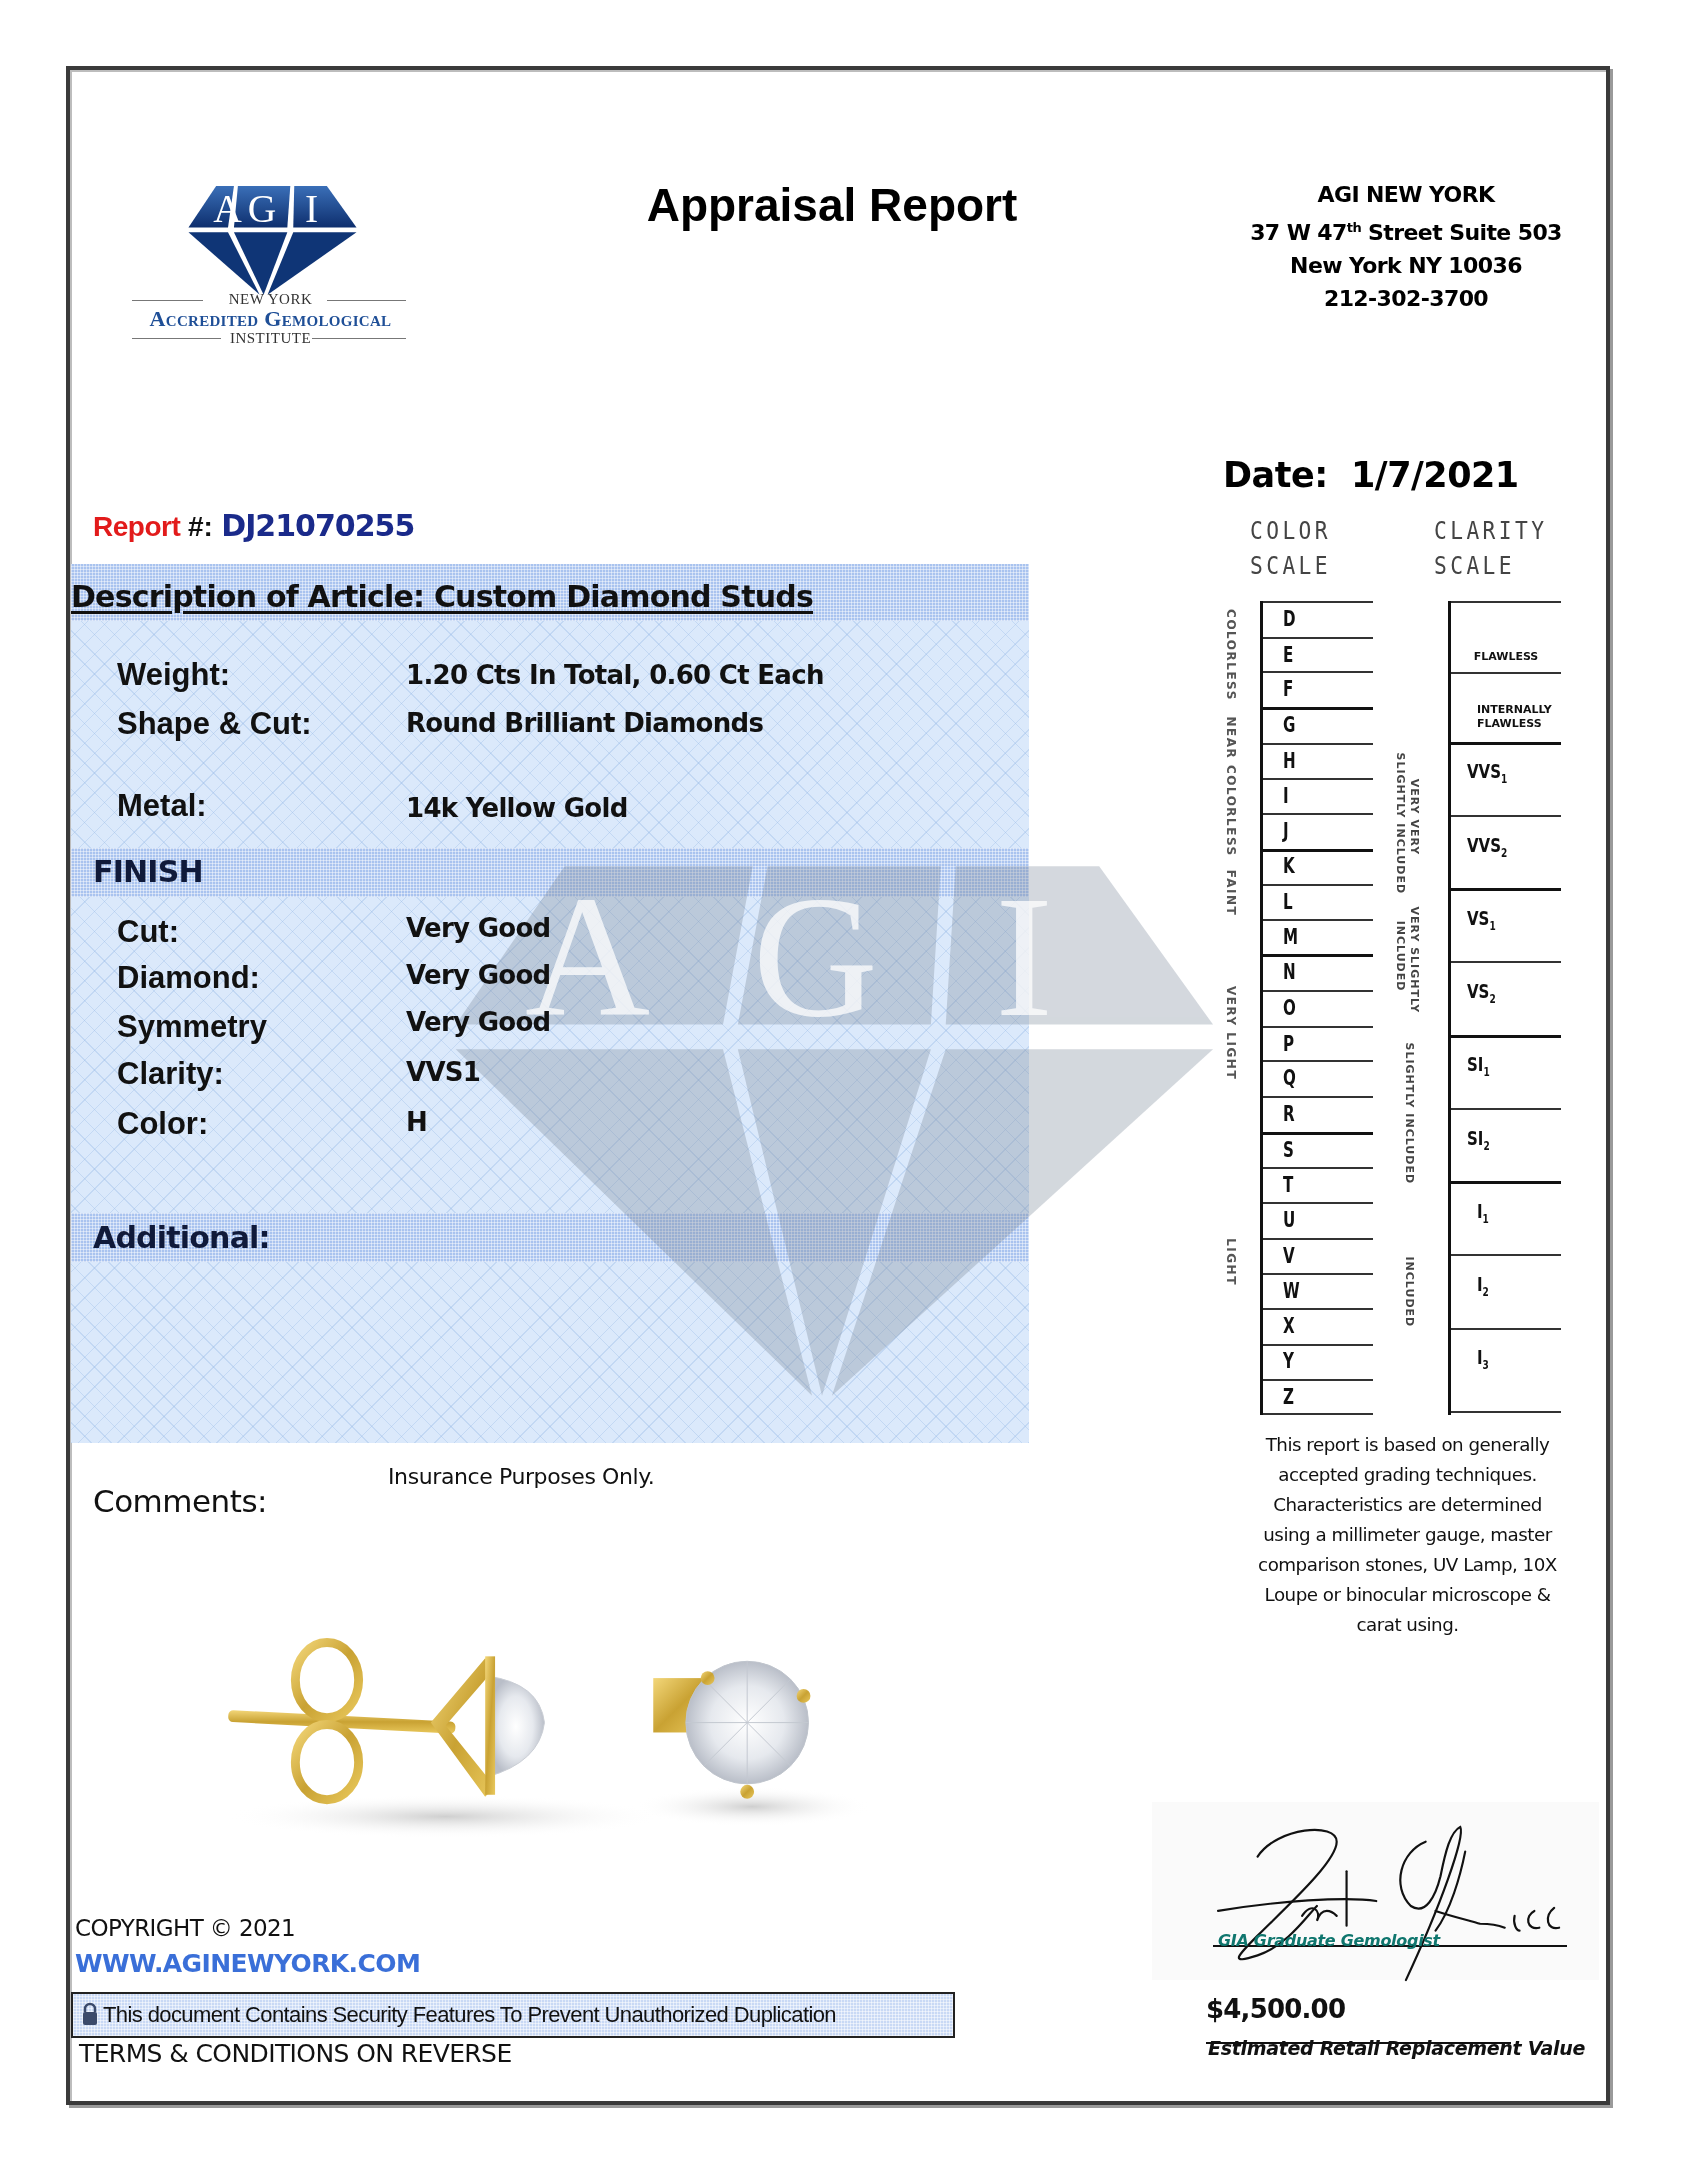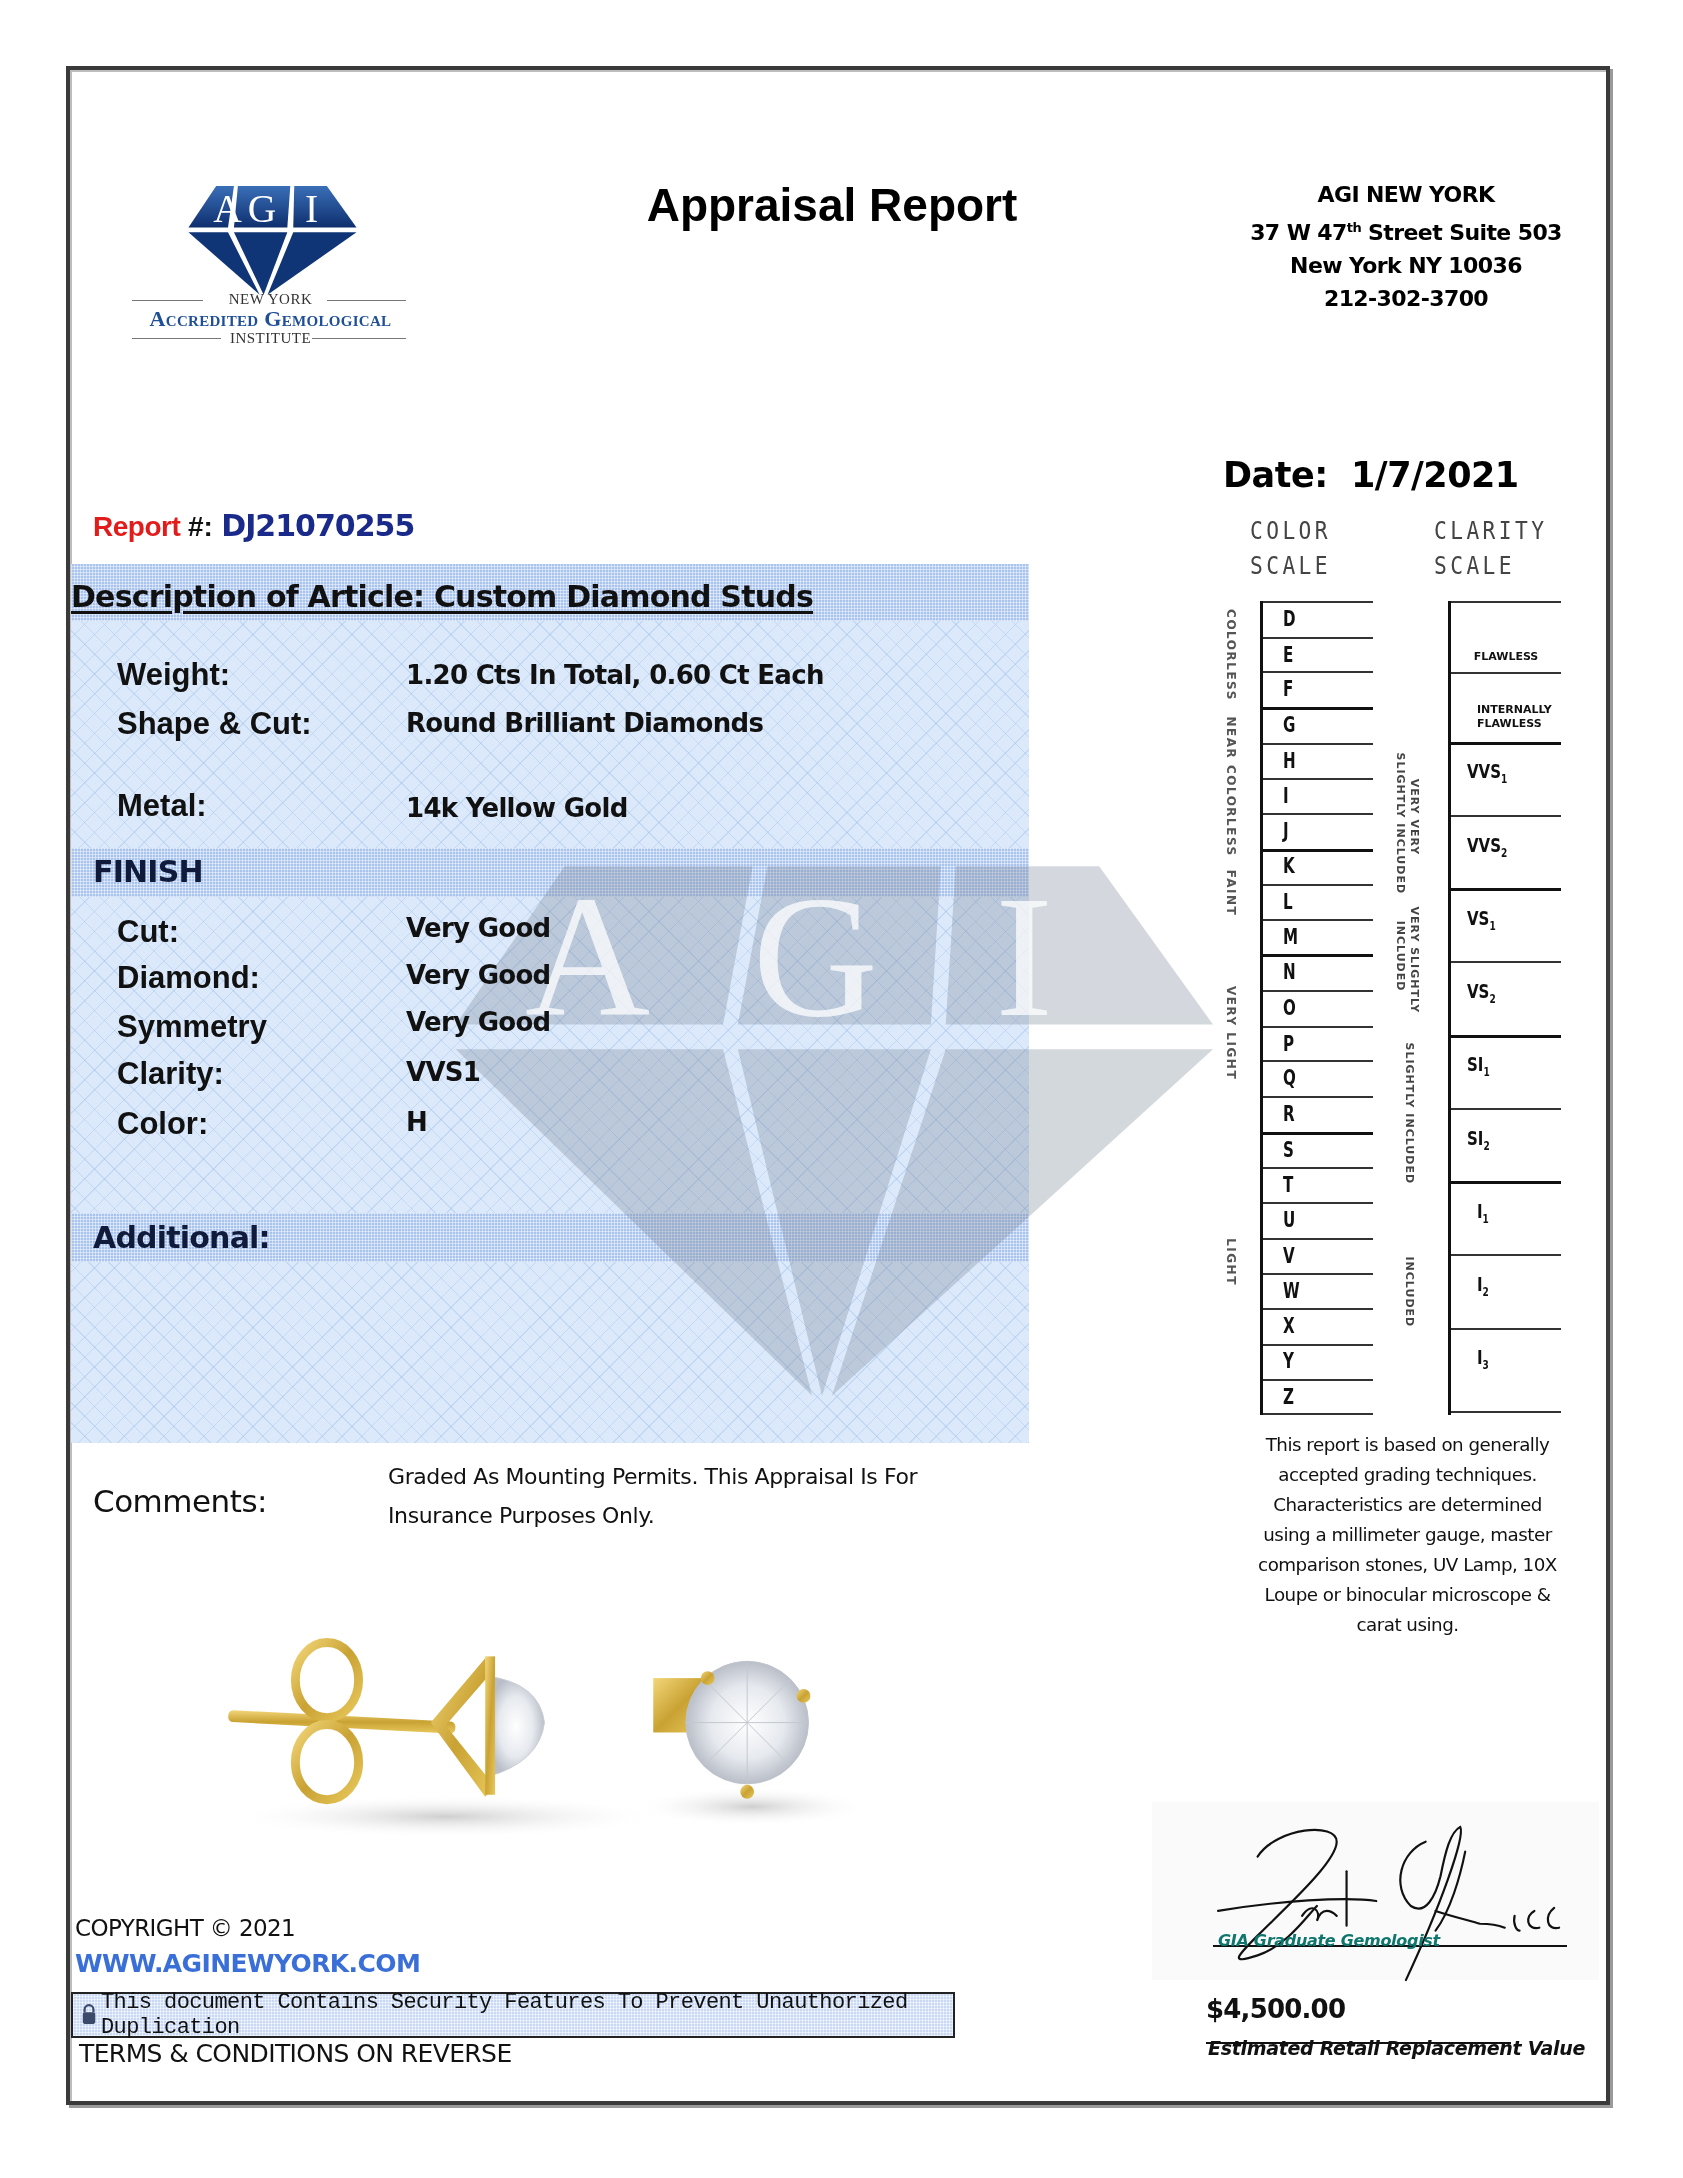--- a/index.html
+++ b/index.html
@@ -84,21 +84,21 @@
   .copyright { position: absolute; left: 75px; top: 1915px; font-family: "DejaVu Sans", sans-serif; font-size: 23px; color: #111; letter-spacing: -0.6px; }
   .website { position: absolute; left: 75px; top: 1949px; font-family: "DejaVu Sans", sans-serif; font-weight: bold; font-size: 25px; color: #3a6fd8; letter-spacing: -0.6px; }
   .security {
     position: absolute; left: 71px; top: 1992px; width: 884px; height: 46px;
     border: 2px solid #222; background-color: #c9d9f5;
     background-image:
       repeating-linear-gradient(0deg, rgba(255,255,255,0.5) 0 1px, transparent 1px 3px),
       repeating-linear-gradient(90deg, rgba(255,255,255,0.5) 0 1px, transparent 1px 3px);
     display: flex; align-items: center; padding-left: 8px;
   }
-  .security-text { font-family: Liberation Mono, monospace; font-size: 22px; color: #111; letter-spacing: -0.6px; margin-left: 4px; }
+  .security-text { font-family: Liberation Sans, sans-serif; font-size: 22px; color: #111; letter-spacing: -0.6px; margin-left: 4px; }
   .terms { position: absolute; left: 79px; top: 2039px; font-family: "DejaVu Sans", sans-serif; font-size: 25px; color: #111; letter-spacing: -0.6px; }
 
   .sig-area { position: absolute; left: 1152px; top: 1802px; width: 447px; height: 178px; background: #fafafa; }
   .sig-line { position: absolute; left: 1213px; top: 1945px; width: 354px; height: 2px; background: #111; }
   .sig-caption { position: absolute; left: 1218px; top: 1931px; font-family: "DejaVu Sans", sans-serif; font-weight: bold; font-style: italic; font-size: 16px; color: #0f766e; letter-spacing: -0.3px; }
   .price { position: absolute; left: 1206px; top: 1994px; font-family: "DejaVu Sans", sans-serif; font-weight: bold; font-size: 26px; color: #111; letter-spacing: -0.8px; }
   .price-line { position: absolute; left: 1206px; top: 2042px; width: 305px; height: 2px; background: #111; }
   .price-caption { position: absolute; left: 1208px; top: 2037px; font-family: "DejaVu Sans", sans-serif; font-weight: bold; font-style: italic; font-size: 19px; color: #111; letter-spacing: -0.3px; }
 </style>
 </head>
@@ -193,21 +193,20 @@
 <div class="field-value" style="top:1007px;">Very Good</div>
 <div class="field-label" style="top:1056px;">Clarity:</div>
 <div class="field-value" style="top:1057px;">VVS1</div>
 <div class="field-label" style="top:1106px;">Color:</div>
 <div class="field-value" style="top:1107px;">H</div>
 
 <div class="section-title" style="left:93px; top:1220px; font-size:30px;">Additional:</div>
 
 <div class="comments-label">Comments:</div>
 <div class="comments-text">
-  <div>Graded As Mounting Permits. This Appraisal Is For</div>
   <div>Insurance Purposes Only.</div>
 </div>
 
 <div class="scale-head" style="left:1250px; top:513px;">
   <div>COLOR</div>
   <div>SCALE</div>
 </div>
 <div class="scale-head" style="left:1434px; top:513px;">
   <div>CLARITY</div>
   <div>SCALE</div>

